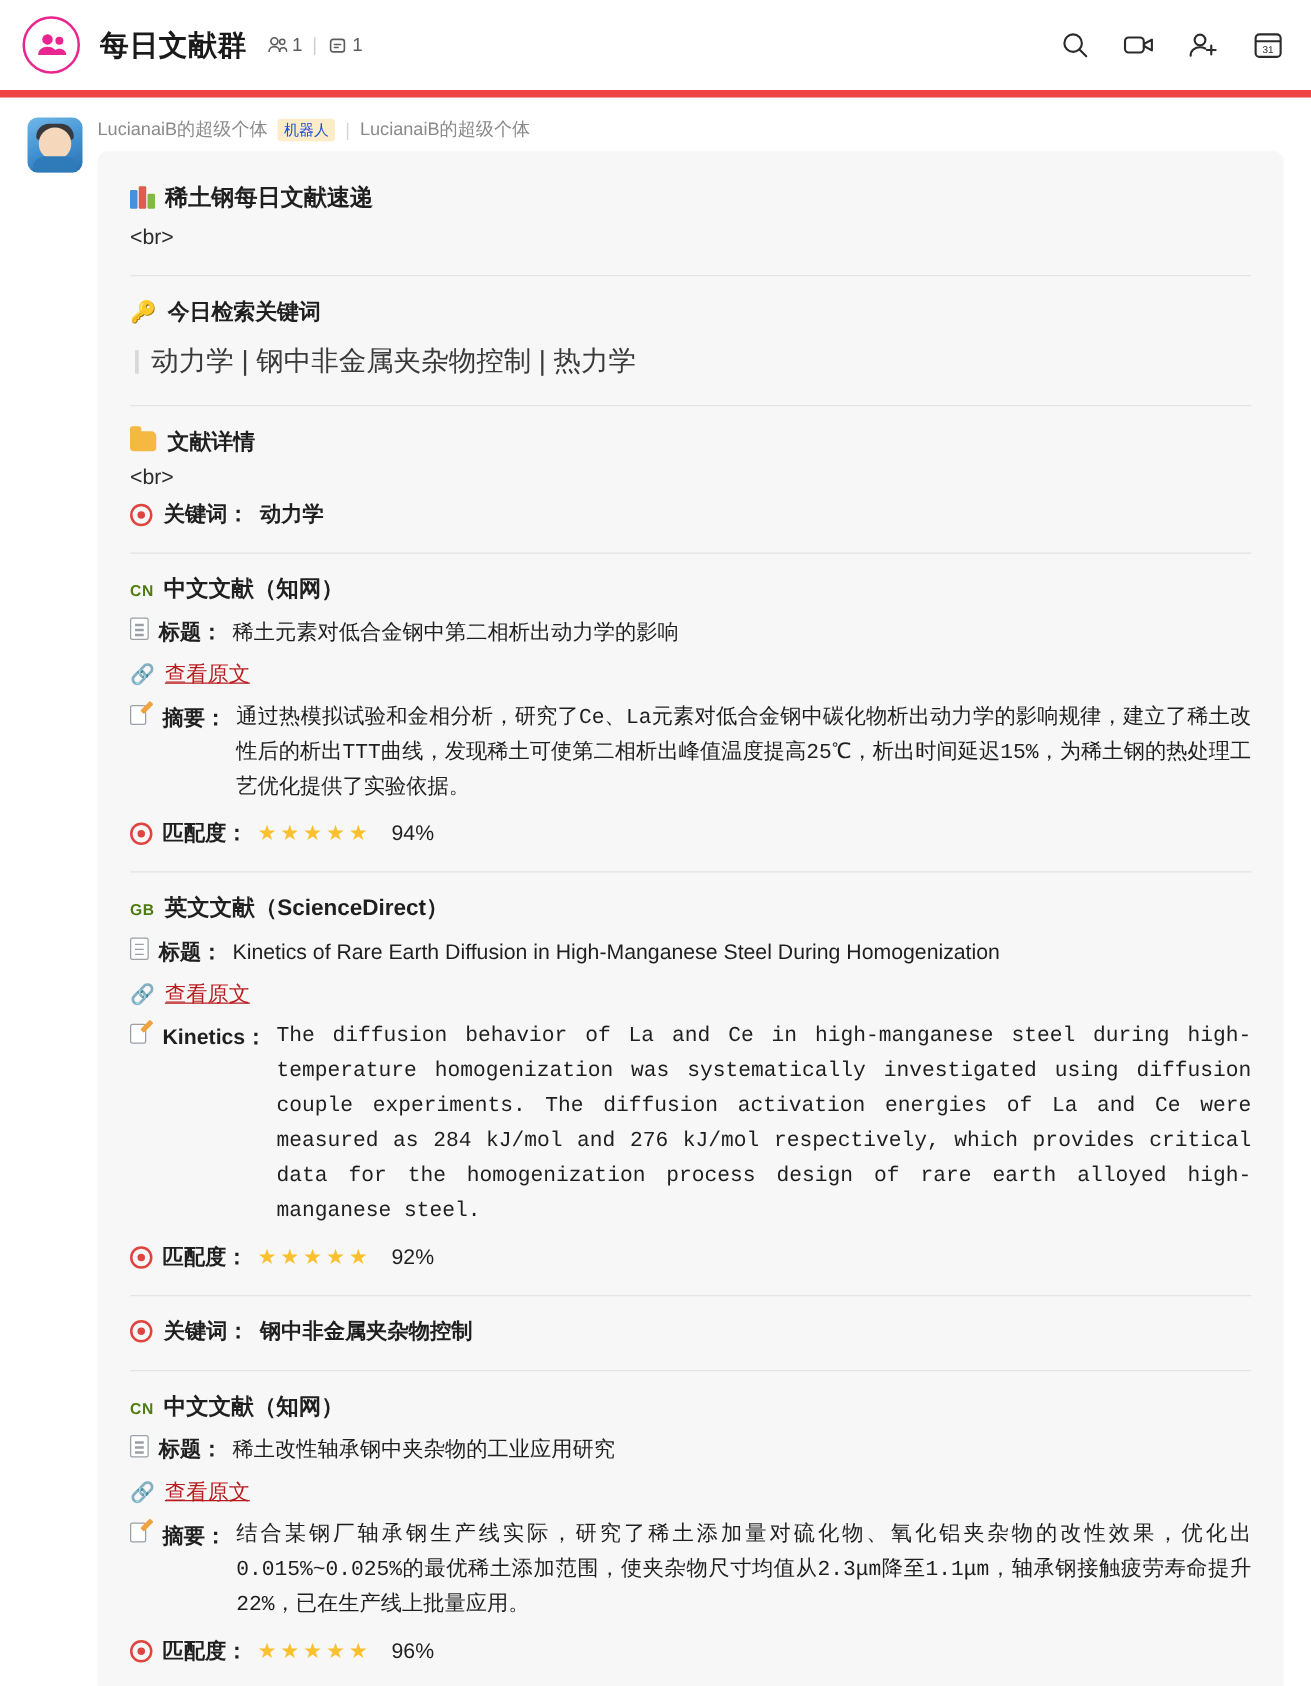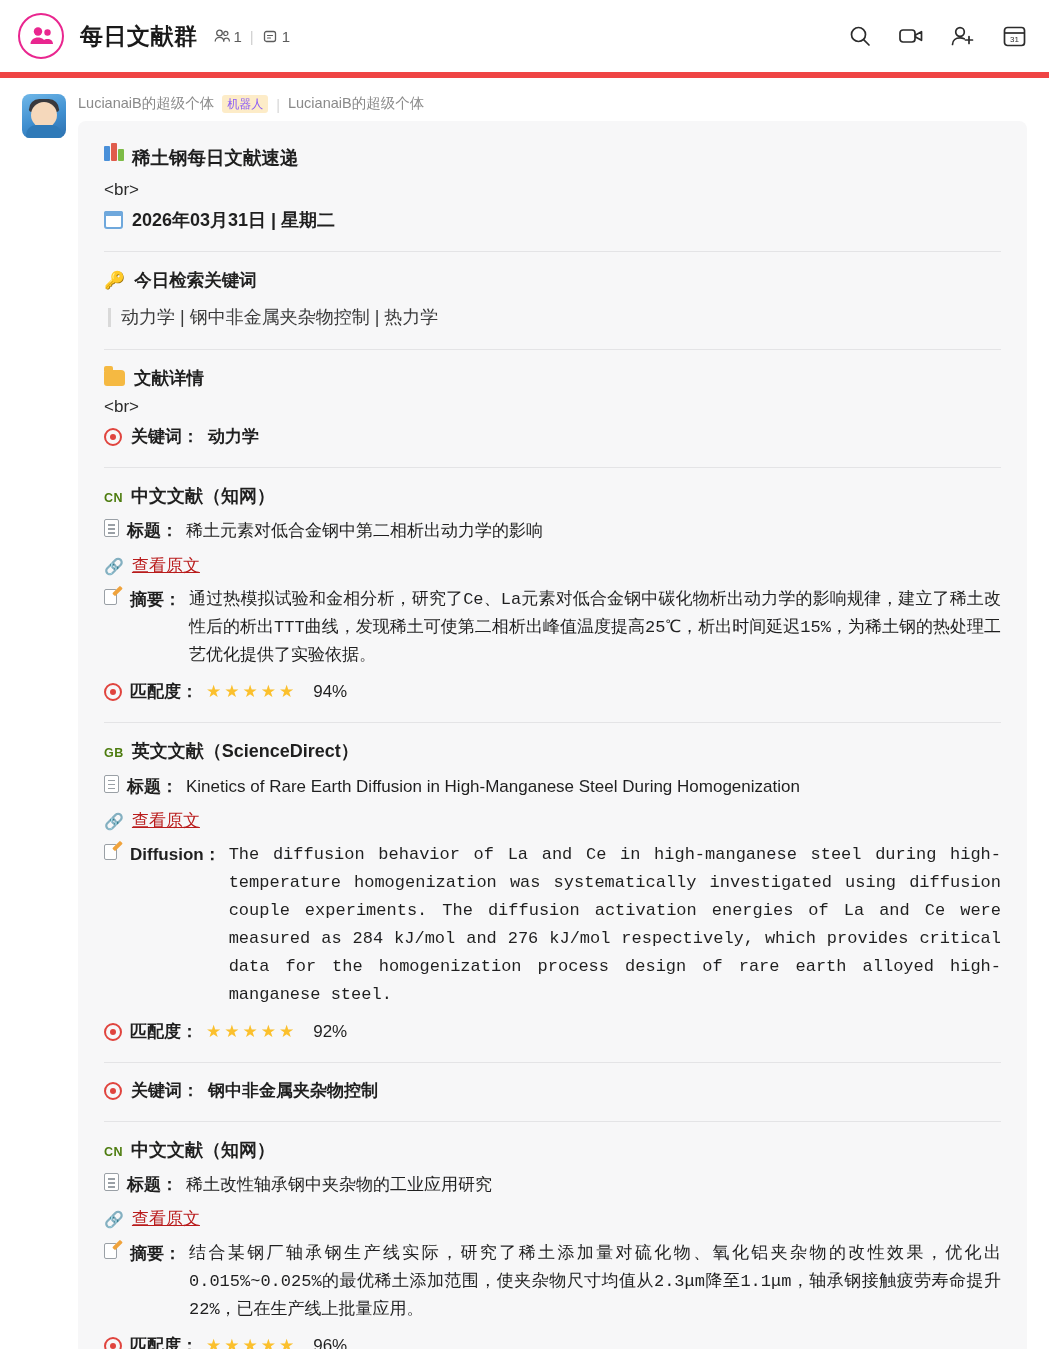--- a/index.html
+++ b/index.html
@@ -98,21 +98,21 @@
   .msg-meta {
     display: flex; align-items: flex-end;
     gap: 8px;
     font-size: 14.5px;
     color: #8a8a8a;
     margin-bottom: 8px;
   }
   .msg-meta .name { color: #8a8a8a; }
   .bot-badge {
     background: #fdecc8;
-    color: #8b5cf6;
+    color: #1d4ed8;
     border-radius: 3px;
     font-size: 12px;
     padding: 1px 5px;
     line-height: 16px;
   }
   .meta-divider { color: #d6d6d6; }
 
   .bubble {
     background: #f7f7f8;
     border-radius: 8px;
@@ -122,37 +122,37 @@
     color: #1f1f1f;
     width: 100%;
   }
 
   .hr { border: none; border-top: 1px solid #e4e4e6; margin: 16px 0 14px 0; }
 
   .line { margin: 0 0 2px 0; }
   .title-line {
     font-size: 18.5px;
     font-weight: bold;
-    display: flex; gap: 8px;
+    display: flex; align-items: center; gap: 8px;
   }
   .raw-br { color: #2b2b2b; font-size: 17px; }
   .date-line {
     font-size: 18px;
     font-weight: bold;
     display: flex; align-items: center; gap: 9px;
     margin-top: 2px;
   }
   .section-head {
     font-size: 17.5px;
     font-weight: bold;
     display: flex; align-items: center; gap: 9px;
   }
   .kw-line {
     margin-top: 8px;
-    font-size: 18px;
+    font-size: 22px;
     color: #3a3a3a;
     display: flex; align-items: center;
     padding-left: 4px;
   }
   .kw-bar {
     display:inline-block;
     width: 3px; height: 19px;
     background: #d9d9d9;
     margin-right: 10px;
   }
@@ -323,24 +323,20 @@
 
         <div class="title-line line">
           <span class="ic ic-books">
               <i></i>
               <i></i>
               <i></i>
             </span>
           <span>稀土钢每日文献速递</span>
         </div>
         <div class="raw-br line">&lt;br&gt;</div>
-        <div class="date-line line">
-          <span class="ic ic-cal"></span>
-          <span>2026年03月31日 | 星期二</span>
-        </div>
 
         <hr class="hr">
 
         <div class="section-head">
           <span class="ic ic-key">🔑</span>
           <span>今日检索关键词</span>
         </div>
         <div class="kw-line">
           <span class="kw-bar"></span>
           <span>动力学 | 钢中非金属夹杂物控制 | 热力学</span>
@@ -406,21 +402,21 @@
           </div>
           <div class="field">
             <span class="ic ic-link field-inline-icon">🔗</span>
             <span class="link">查看原文</span>
           </div>
           <div class="field">
             <span class="ic ic-memo field-inline-icon">
                 <span class="pg"></span>
                 <span class="pen"></span>
               </span>
-            <span class="label">Diffusion：</span>
+            <span class="label">Kinetics：</span>
             <span class="value abstract-text">The diffusion behavior of La and Ce in high-manganese steel during high-temperature homogenization was systematically investigated using diffusion couple experiments. The diffusion activation energies of La and Ce were measured as 284 kJ/mol and 276 kJ/mol respectively, which provides critical data for the homogenization process design of rare earth alloyed high-manganese steel.</span>
           </div>
           <div class="match-row">
             <span class="ic ic-target"></span>
             <span class="label">匹配度：</span>
             <span class="stars">★★★★★</span>
             <span class="score">92%</span>
           </div>
         </div>
 

